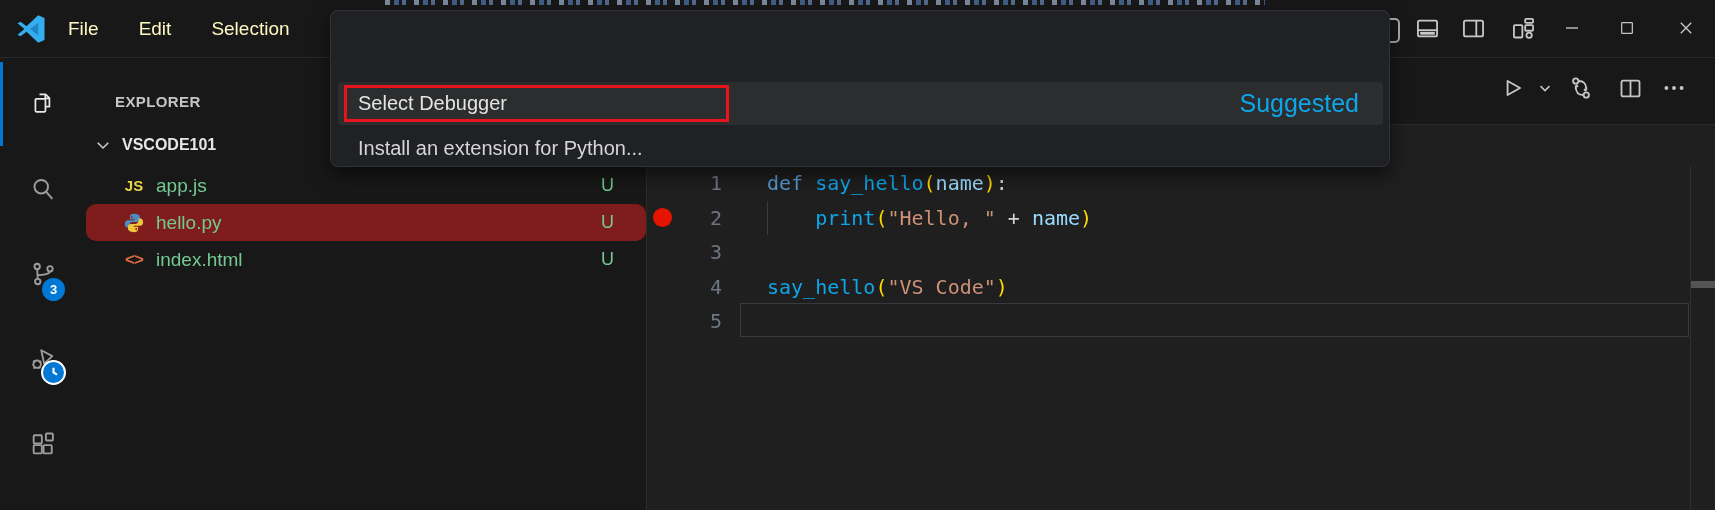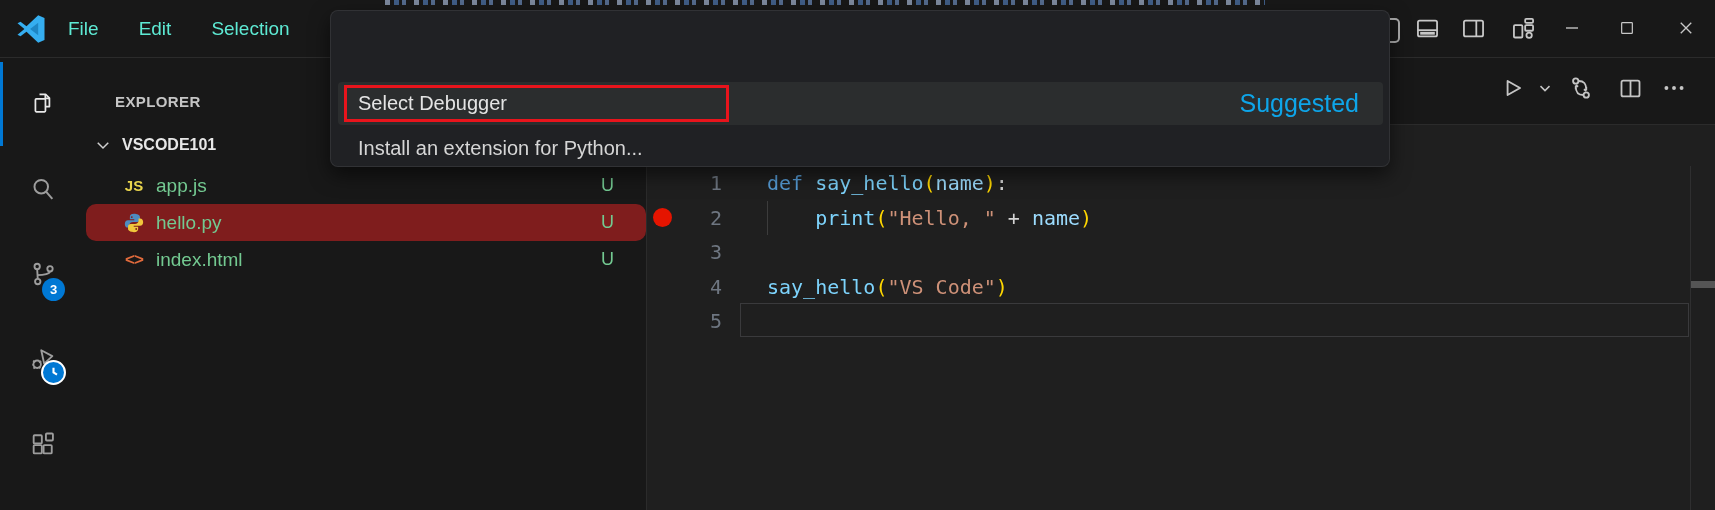--- a/index.html
+++ b/index.html
@@ -6,21 +6,21 @@
   .screen{position:relative;width:1715px;height:510px;background:#1f1f1f;overflow:hidden;
           font-family:"Liberation Sans",sans-serif;color:#cccccc;}
   .abs{position:absolute;}
 
   
   .titlebar{left:0;top:0;width:1715px;height:57px;background:#181818;border-bottom:1px solid #2b2b2b;z-index:10;}
   .clipped-strip{left:385px;top:0;width:880px;height:5px;opacity:.85;
     background:repeating-linear-gradient(90deg,#8e9db5 0 5px,#181818 5px 9px,#476a9b 9px 14px,#181818 14px 17px,#5e79a2 17px 21px,#181818 21px 29px);}
   .logo{left:16px;top:14px;width:30px;height:30px;}
   .menus{left:66px;top:0;height:57px;display:flex;align-items:center;gap:36px;}
-  .menu-item{font-size:19px;color:#5eead4;padding:4px 2px;cursor:default;}
+  .menu-item{font-size:19px;color:#fef9c3;padding:4px 2px;cursor:default;}
   .tb-icons .ic{position:absolute;top:11px;width:34px;height:34px;display:flex;align-items:center;justify-content:center;color:#c8c8c8;}
   .sliver{left:1390px;top:18px;width:8px;height:21px;border:2px solid #aeaeae;border-left:none;border-radius:0 5px 5px 0;}
 
   
   .activitybar{left:0;top:57px;width:86px;height:453px;background:#181818;border-right:1px solid #2b2b2b;}
   .act-ind{left:0;top:62px;width:3px;height:84px;background:#0078d4;}
   .act-ic{position:absolute;left:29px;width:28px;height:28px;color:#9d9d9d;}
   .act-ic.active{color:#e8e8e8;}
   .badge-num{position:absolute;left:42px;width:23px;height:23px;border-radius:50%;background:#0078d4;color:#fff;
     font-size:13px;font-weight:bold;display:flex;align-items:center;justify-content:center;}
@@ -38,21 +38,21 @@
   .fi-js{color:#e8d44d;} .fi-html{color:#e06a3c;font-size:17px;letter-spacing:-1px;}
   .file-label{margin-left:8px;font-size:19px;color:#73c991;}
   .file-badge{position:absolute;right:32px;font-size:18px;color:#73c991;}
 
   
   .tabbar{left:646px;top:57px;width:1069px;height:67px;background:#181818;border-bottom:1px solid #2b2b2b;}
   .ed-tb .ic{position:absolute;top:71px;width:34px;height:34px;display:flex;align-items:center;justify-content:center;color:#c5c5c5;}
   .mono{font-family:"DejaVu Sans Mono",monospace;font-size:20px;white-space:pre;}
   .lnum{position:absolute;left:646px;width:76px;height:35px;line-height:35px;text-align:right;color:#6e7681;}
   .cline{position:absolute;left:767px;height:35px;line-height:35px;color:#d4d4d4;}
-  .tok-kw{color:#569cd6;} .tok-fn{color:#7dd3fc;} .tok-br{color:#ffd700;}
+  .tok-kw{color:#569cd6;} .tok-fn{color:#0ea5e9;} .tok-br{color:#ffd700;}
   .tok-var{color:#9cdcfe;} .tok-pl{color:#d4d4d4;} .tok-str{color:#ce9178;}
   .breakpoint{position:absolute;width:19px;height:19px;border-radius:50%;background:#e51400;}
   .curline-box{position:absolute;left:740px;width:949px;height:34px;border:1px solid #3a3a3c;box-sizing:border-box;}
   .indent-guide{left:767px;top:201px;width:1px;height:34px;background:#3c3c3c;}
   .minimap-border{left:1690px;top:166px;width:1px;height:344px;background:#2f2f30;}
   .minimap-slider{left:1691px;top:281px;width:24px;height:7px;background:rgba(130,130,130,.55);}
 
   
   .quickpick{left:330px;top:10px;width:1060px;height:157px;background:#202124;border:1px solid rgba(255,255,255,.08);
     border-radius:8px;box-shadow:0 8px 20px rgba(0,0,0,.55);z-index:50;box-sizing:border-box;}

